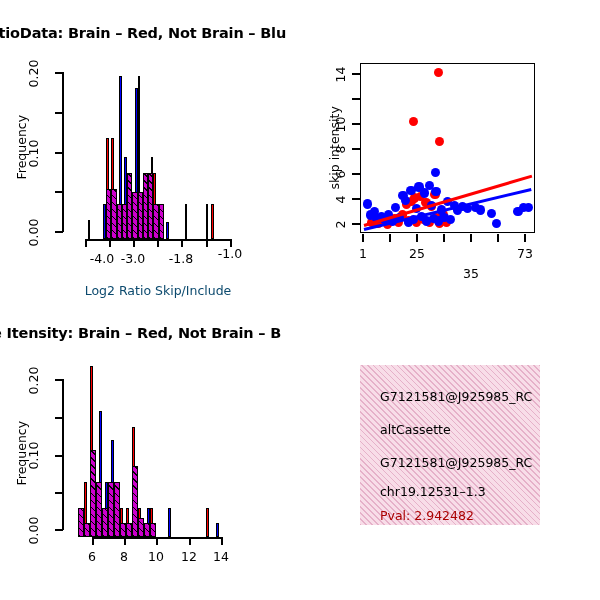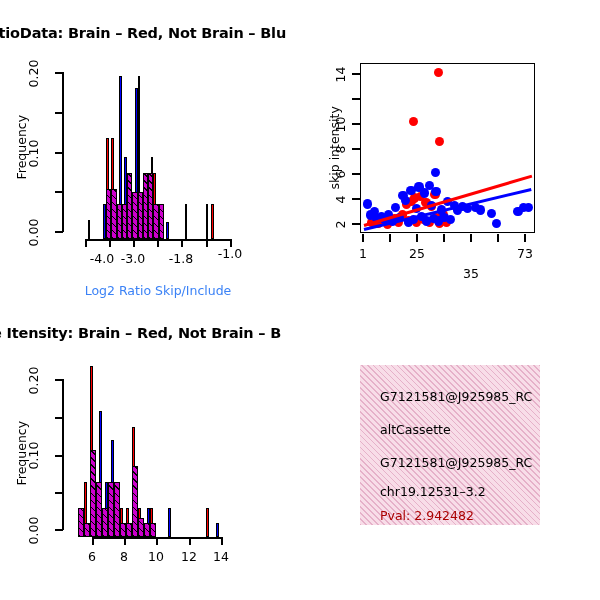--- a/index.html
+++ b/index.html
@@ -28,21 +28,21 @@
   .ticklabel{
     position:absolute;font-size:12.5px;color:#000;white-space:nowrap;
     text-align:center;
   }
   .ticklabel-v{
     position:absolute;font-size:12.5px;color:#000;white-space:nowrap;
     transform-origin:center center;
     transform:rotate(-90deg);
   }
   .axistitle{
-    position:absolute;font-size:12.5px;color:#3b82f6;white-space:nowrap;
+    position:absolute;font-size:12.5px;color:#0c4a6e;white-space:nowrap;
     text-align:center;
   }
   .axistitle-v{
     position:absolute;font-size:12.5px;color:#000;white-space:nowrap;
     transform-origin:center center;
     transform:rotate(-90deg);
   }
 
   
   .histwrap{position:absolute;overflow:visible;}
@@ -347,16 +347,16 @@
       <div class="bar red" style="left: 205.878px; width: 3.02041px; top: 208px; height: 29px;"></div>
       <div class="bar blue" style="left: 216.449px; width: 3.02041px; top: 222.822px; height: 14.1778px;"></div>
     </div>
 </div>
 
 <div class="panel" style="left:300px;top:300px;width:300px;height:300px;">
   <div class="infobox" style="left:60px;top:65px;width:180px;height:160px;">
     <div class="infoline" style="top:24px;">G7121581@J925985_RC</div>
     <div class="infoline" style="top:57px;">altCassette</div>
     <div class="infoline" style="top:90px;">G7121581@J925985_RC</div>
-    <div class="infoline" style="top:119px;">chr19.12531–3.2</div>
+    <div class="infoline" style="top:119px;">chr19.12531–1.3</div>
     <div class="infoline pval" style="top:143px;">Pval: 2.942482</div>
   </div>
 </div>
 
 </body></html>

